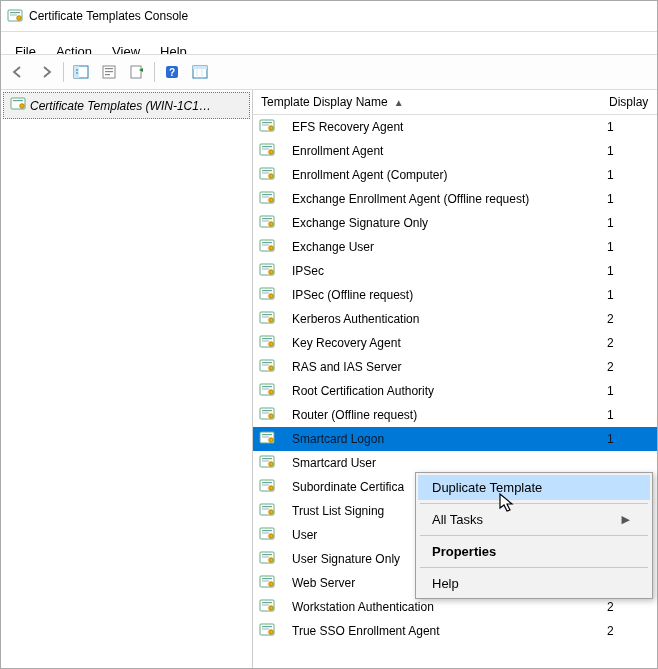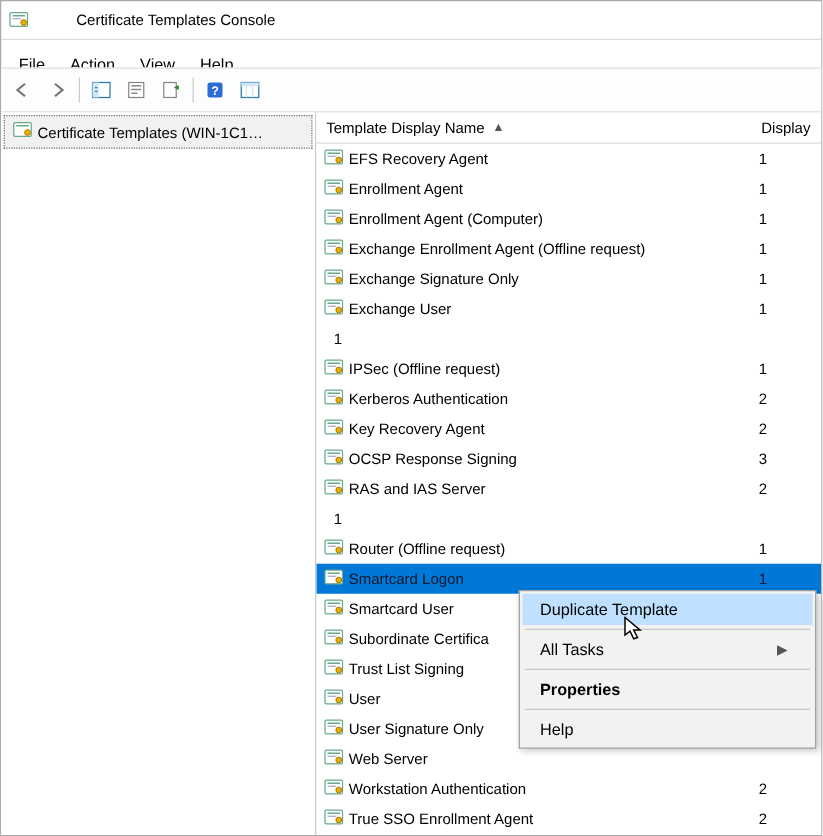--- a/index.html
+++ b/index.html
@@ -23,21 +23,20 @@
     position: relative;
   }
   
   .titlebar {
     display: flex;
     align-items: center;
     height: 30px;
     padding: 0 6px;
     border-bottom: 1px solid #ddd;
     font-size: 12px;
-    gap: 32px;
   }
   .titlebar .app-icon {
     width: 16px;
     height: 16px;
     margin-right: 6px;
     display: flex;
     align-items: center;
     justify-content: center;
   }
   
@@ -94,20 +93,21 @@
   }
   .tree-node {
     display: flex;
     align-items: center;
     gap: 4px;
     padding: 3px 6px;
     margin: 2px;
     border: 1px dotted #777;
     background: #f1f1f1;
     white-space: nowrap;
+    font-style: italic;
   }
   .list-pane {
     flex: 1 1 auto;
     display: flex;
     flex-direction: column;
     min-width: 0;
     overflow: hidden;
   }
   .list-header {
     display: flex;
@@ -142,21 +142,21 @@
     white-space: nowrap;
   }
   .row.selected {
     background: #0078d7;
     color: #0f172a;
   }
   .row .c1 {
     flex: 0 0 340px;
     display: flex;
     align-items: center;
-    gap: 4px;
+    gap: 17px;
     overflow: hidden;
   }
   .row .c2 {
     flex: 1 1 auto;
     padding-left: 8px;
   }
   .cert-icon {
     width: 16px; height: 16px; flex: 0 0 16px;
   }
   
@@ -363,20 +363,29 @@
                   <rect x="1" y="2" width="14" height="11" rx="1" fill="#fff" stroke="#6a8"></rect>
                   <rect x="3" y="4" width="10" height="1.2" fill="#6a8"></rect>
                   <rect x="3" y="6.5" width="7" height="1" fill="#aac"></rect>
                   <circle cx="12" cy="10" r="2.3" fill="#e8b000" stroke="#b07800" stroke-width="0.8"></circle>
                 </svg></span>
               <span>Exchange User</span>
             </div>
             <div class="c2">1</div>
           </div>
           <div class="row">
+            <div class="c1">
+              <span><svg class="cert-icon" viewBox="0 0 16 16" width="16" height="16">
+                  <rect x="1" y="2" width="14" height="11" rx="1" fill="#fff" stroke="#6a8"></rect>
+                  <rect x="3" y="4" width="10" height="1.2" fill="#6a8"></rect>
+                  <rect x="3" y="6.5" width="7" height="1" fill="#aac"></rect>
+                  <circle cx="12" cy="10" r="2.3" fill="#e8b000" stroke="#b07800" stroke-width="0.8"></circle>
+                </svg></span>
+              <span>IPSec</span>
+            </div>
             <div class="c2">1</div>
           </div>
           <div class="row">
             <div class="c1">
               <span><svg class="cert-icon" viewBox="0 0 16 16" width="16" height="16">
                   <rect x="1" y="2" width="14" height="11" rx="1" fill="#fff" stroke="#6a8"></rect>
                   <rect x="3" y="4" width="10" height="1.2" fill="#6a8"></rect>
                   <rect x="3" y="6.5" width="7" height="1" fill="#aac"></rect>
                   <circle cx="12" cy="10" r="2.3" fill="#e8b000" stroke="#b07800" stroke-width="0.8"></circle>
                 </svg></span>
@@ -409,37 +418,34 @@
             <div class="c2">2</div>
           </div>
           <div class="row">
             <div class="c1">
               <span><svg class="cert-icon" viewBox="0 0 16 16" width="16" height="16">
                   <rect x="1" y="2" width="14" height="11" rx="1" fill="#fff" stroke="#6a8"></rect>
                   <rect x="3" y="4" width="10" height="1.2" fill="#6a8"></rect>
                   <rect x="3" y="6.5" width="7" height="1" fill="#aac"></rect>
                   <circle cx="12" cy="10" r="2.3" fill="#e8b000" stroke="#b07800" stroke-width="0.8"></circle>
                 </svg></span>
-              <span>OCSP Response Signing</span>
-            </div>
-            <div class="c2">3</div>
-          </div>
-          <div class="row">
-            <div class="c1">
-              <span><svg class="cert-icon" viewBox="0 0 16 16" width="16" height="16">
-                  <rect x="1" y="2" width="14" height="11" rx="1" fill="#fff" stroke="#6a8"></rect>
-                  <rect x="3" y="4" width="10" height="1.2" fill="#6a8"></rect>
-                  <rect x="3" y="6.5" width="7" height="1" fill="#aac"></rect>
-                  <circle cx="12" cy="10" r="2.3" fill="#e8b000" stroke="#b07800" stroke-width="0.8"></circle>
-                </svg></span>
               <span>RAS and IAS Server</span>
             </div>
             <div class="c2">2</div>
           </div>
           <div class="row">
+            <div class="c1">
+              <span><svg class="cert-icon" viewBox="0 0 16 16" width="16" height="16">
+                  <rect x="1" y="2" width="14" height="11" rx="1" fill="#fff" stroke="#6a8"></rect>
+                  <rect x="3" y="4" width="10" height="1.2" fill="#6a8"></rect>
+                  <rect x="3" y="6.5" width="7" height="1" fill="#aac"></rect>
+                  <circle cx="12" cy="10" r="2.3" fill="#e8b000" stroke="#b07800" stroke-width="0.8"></circle>
+                </svg></span>
+              <span>Root Certification Authority</span>
+            </div>
             <div class="c2">1</div>
           </div>
           <div class="row">
             <div class="c1">
               <span><svg class="cert-icon" viewBox="0 0 16 16" width="16" height="16">
                   <rect x="1" y="2" width="14" height="11" rx="1" fill="#fff" stroke="#6a8"></rect>
                   <rect x="3" y="4" width="10" height="1.2" fill="#6a8"></rect>
                   <rect x="3" y="6.5" width="7" height="1" fill="#aac"></rect>
                   <circle cx="12" cy="10" r="2.3" fill="#e8b000" stroke="#b07800" stroke-width="0.8"></circle>
                 </svg></span>

